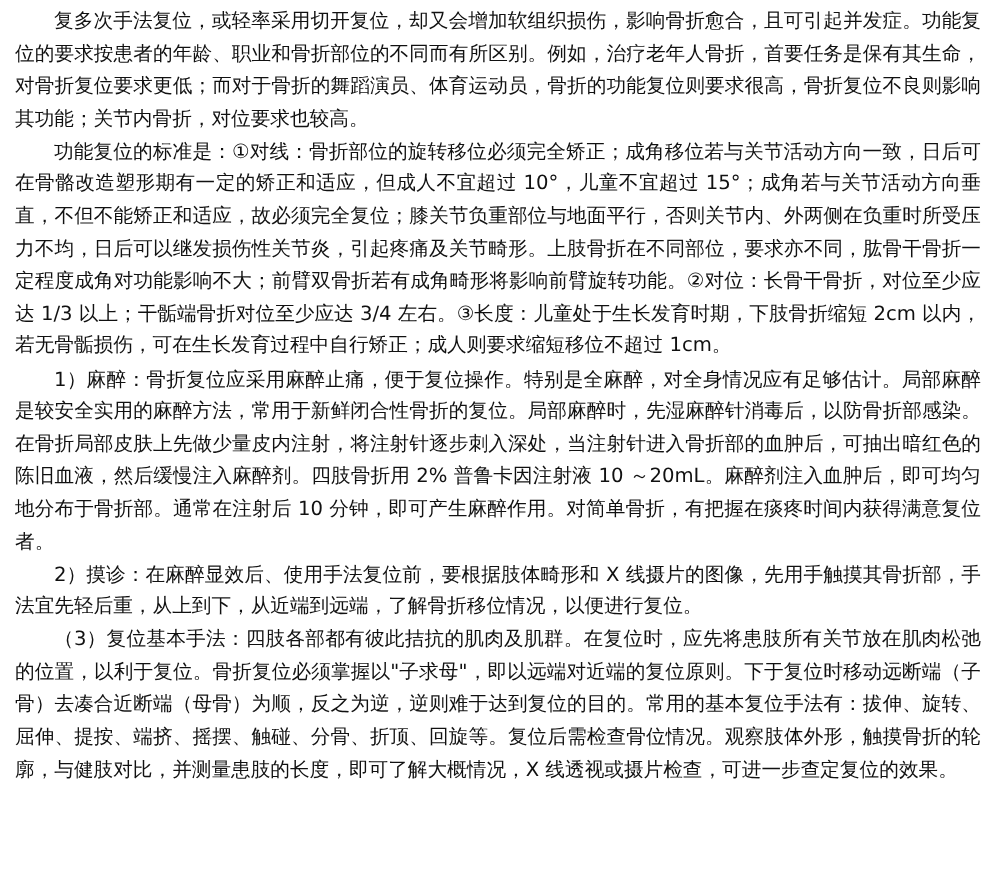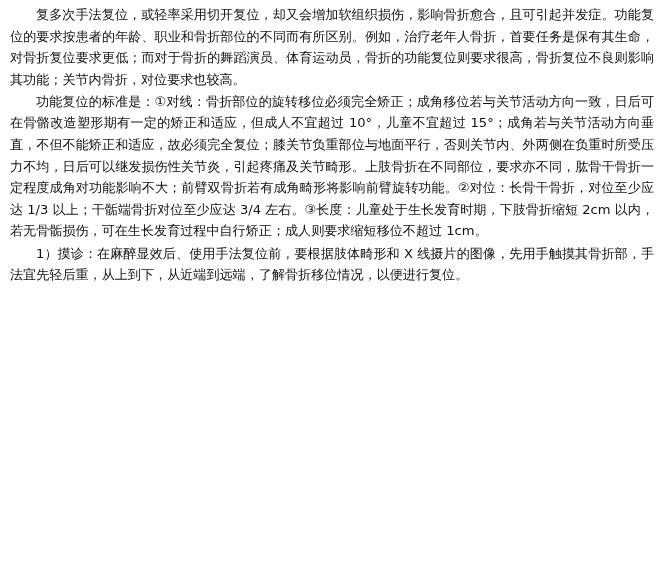--- a/index.html
+++ b/index.html
@@ -33,14 +33,16 @@
   .indent2 {
     text-indent: 26px;
   }
 </style>
 </head>
 <body>
 
 <div class="page">
   <p class="para indent2">复多次手法复位，或轻率采用切开复位，却又会增加软组织损伤，影响骨折愈合，且可引起并发症。功能复位的要求按患者的年龄、职业和骨折部位的不同而有所区别。例如，治疗老年人骨折，首要任务是保有其生命，对骨折复位要求更低；而对于骨折的舞蹈演员、体育运动员，骨折的功能复位则要求很高，骨折复位不良则影响其功能；关节内骨折，对位要求也较高。</p>
   <p class="para indent2">功能复位的标准是：①对线：骨折部位的旋转移位必须完全矫正；成角移位若与关节活动方向一致，日后可在骨骼改造塑形期有一定的矫正和适应，但成人不宜超过 10°，儿童不宜超过 15°；成角若与关节活动方向垂直，不但不能矫正和适应，故必须完全复位；膝关节负重部位与地面平行，否则关节内、外两侧在负重时所受压力不均，日后可以继发损伤性关节炎，引起疼痛及关节畸形。上肢骨折在不同部位，要求亦不同，肱骨干骨折一定程度成角对功能影响不大；前臂双骨折若有成角畸形将影响前臂旋转功能。②对位：长骨干骨折，对位至少应达 1/3 以上；干骺端骨折对位至少应达 3/4 左右。③长度：儿童处于生长发育时期，下肢骨折缩短 2cm 以内，若无骨骺损伤，可在生长发育过程中自行矫正；成人则要求缩短移位不超过 1cm。</p>
-  <p class="para indent2">1）摸诊：在麻醉显效后、使用手法复位前，要根据肢体畸形和 X 线摄片的图像，先用手触摸其骨折部，手法宜先轻后重，从上到下，从近端到远端，了解骨折移位情况，以便进行复位。</p>
+  <p class="para indent2">1）麻醉：骨折复位应采用麻醉止痛，便于复位操作。特别是全麻醉，对全身情况应有足够估计。局部麻醉是较安全实用的麻醉方法，常用于新鲜闭合性骨折的复位。局部麻醉时，先湿麻醉针消毒后，以防骨折部感染。在骨折局部皮肤上先做少量皮内注射，将注射针逐步刺入深处，当注射针进入骨折部的血肿后，可抽出暗红色的陈旧血液，然后缓慢注入麻醉剂。四肢骨折用 2% 普鲁卡因注射液 10 ～20mL。麻醉剂注入血肿后，即可均匀地分布于骨折部。通常在注射后 10 分钟，即可产生麻醉作用。对简单骨折，有把握在痰疼时间内获得满意复位者。</p>
+  <p class="para indent2">2）摸诊：在麻醉显效后、使用手法复位前，要根据肢体畸形和 X 线摄片的图像，先用手触摸其骨折部，手法宜先轻后重，从上到下，从近端到远端，了解骨折移位情况，以便进行复位。</p>
+  <p class="para indent2">（3）复位基本手法：四肢各部都有彼此拮抗的肌肉及肌群。在复位时，应先将患肢所有关节放在肌肉松弛的位置，以利于复位。骨折复位必须掌握以"子求母"，即以远端对近端的复位原则。下于复位时移动远断端（子骨）去凑合近断端（母骨）为顺，反之为逆，逆则难于达到复位的目的。常用的基本复位手法有：拔伸、旋转、屈伸、提按、端挤、摇摆、触碰、分骨、折顶、回旋等。复位后需检查骨位情况。观察肢体外形，触摸骨折的轮廓，与健肢对比，并测量患肢的长度，即可了解大概情况，X 线透视或摄片检查，可进一步查定复位的效果。</p>
 </div>
 
 </body></html>

